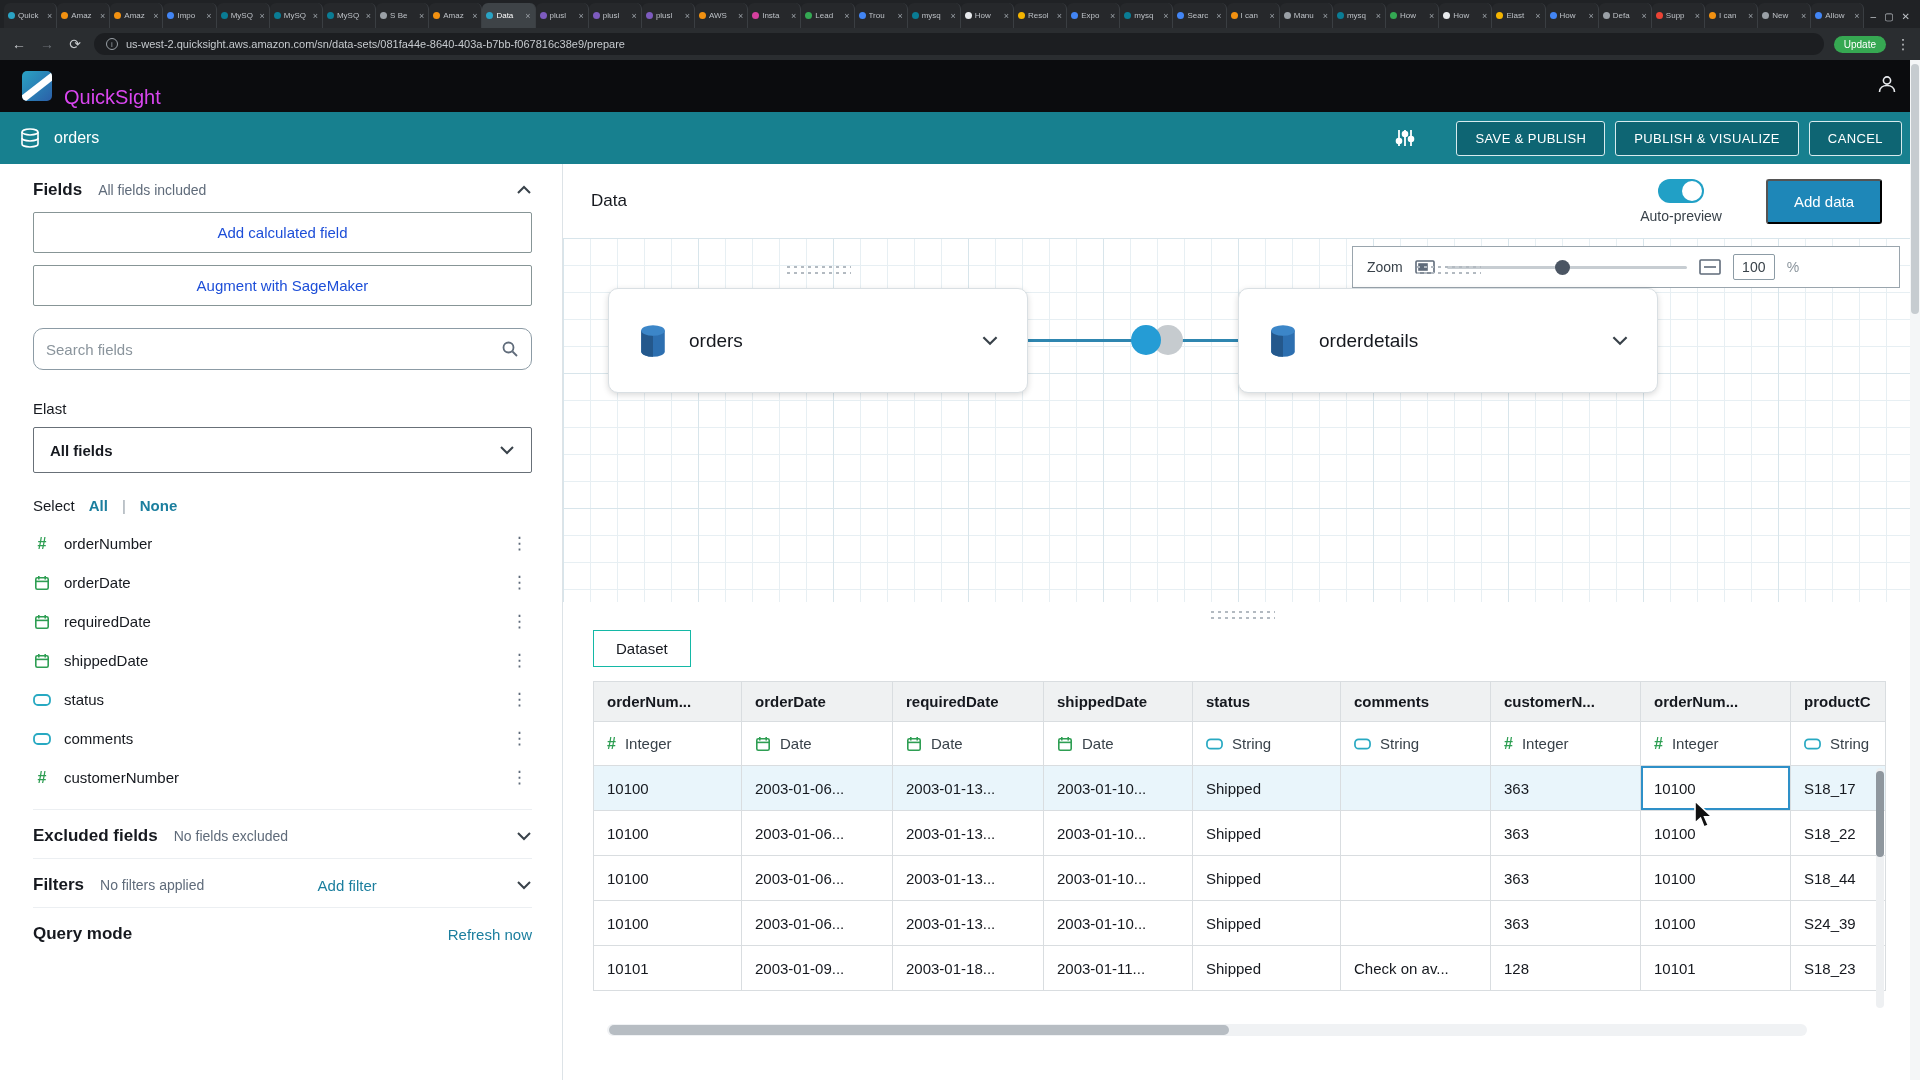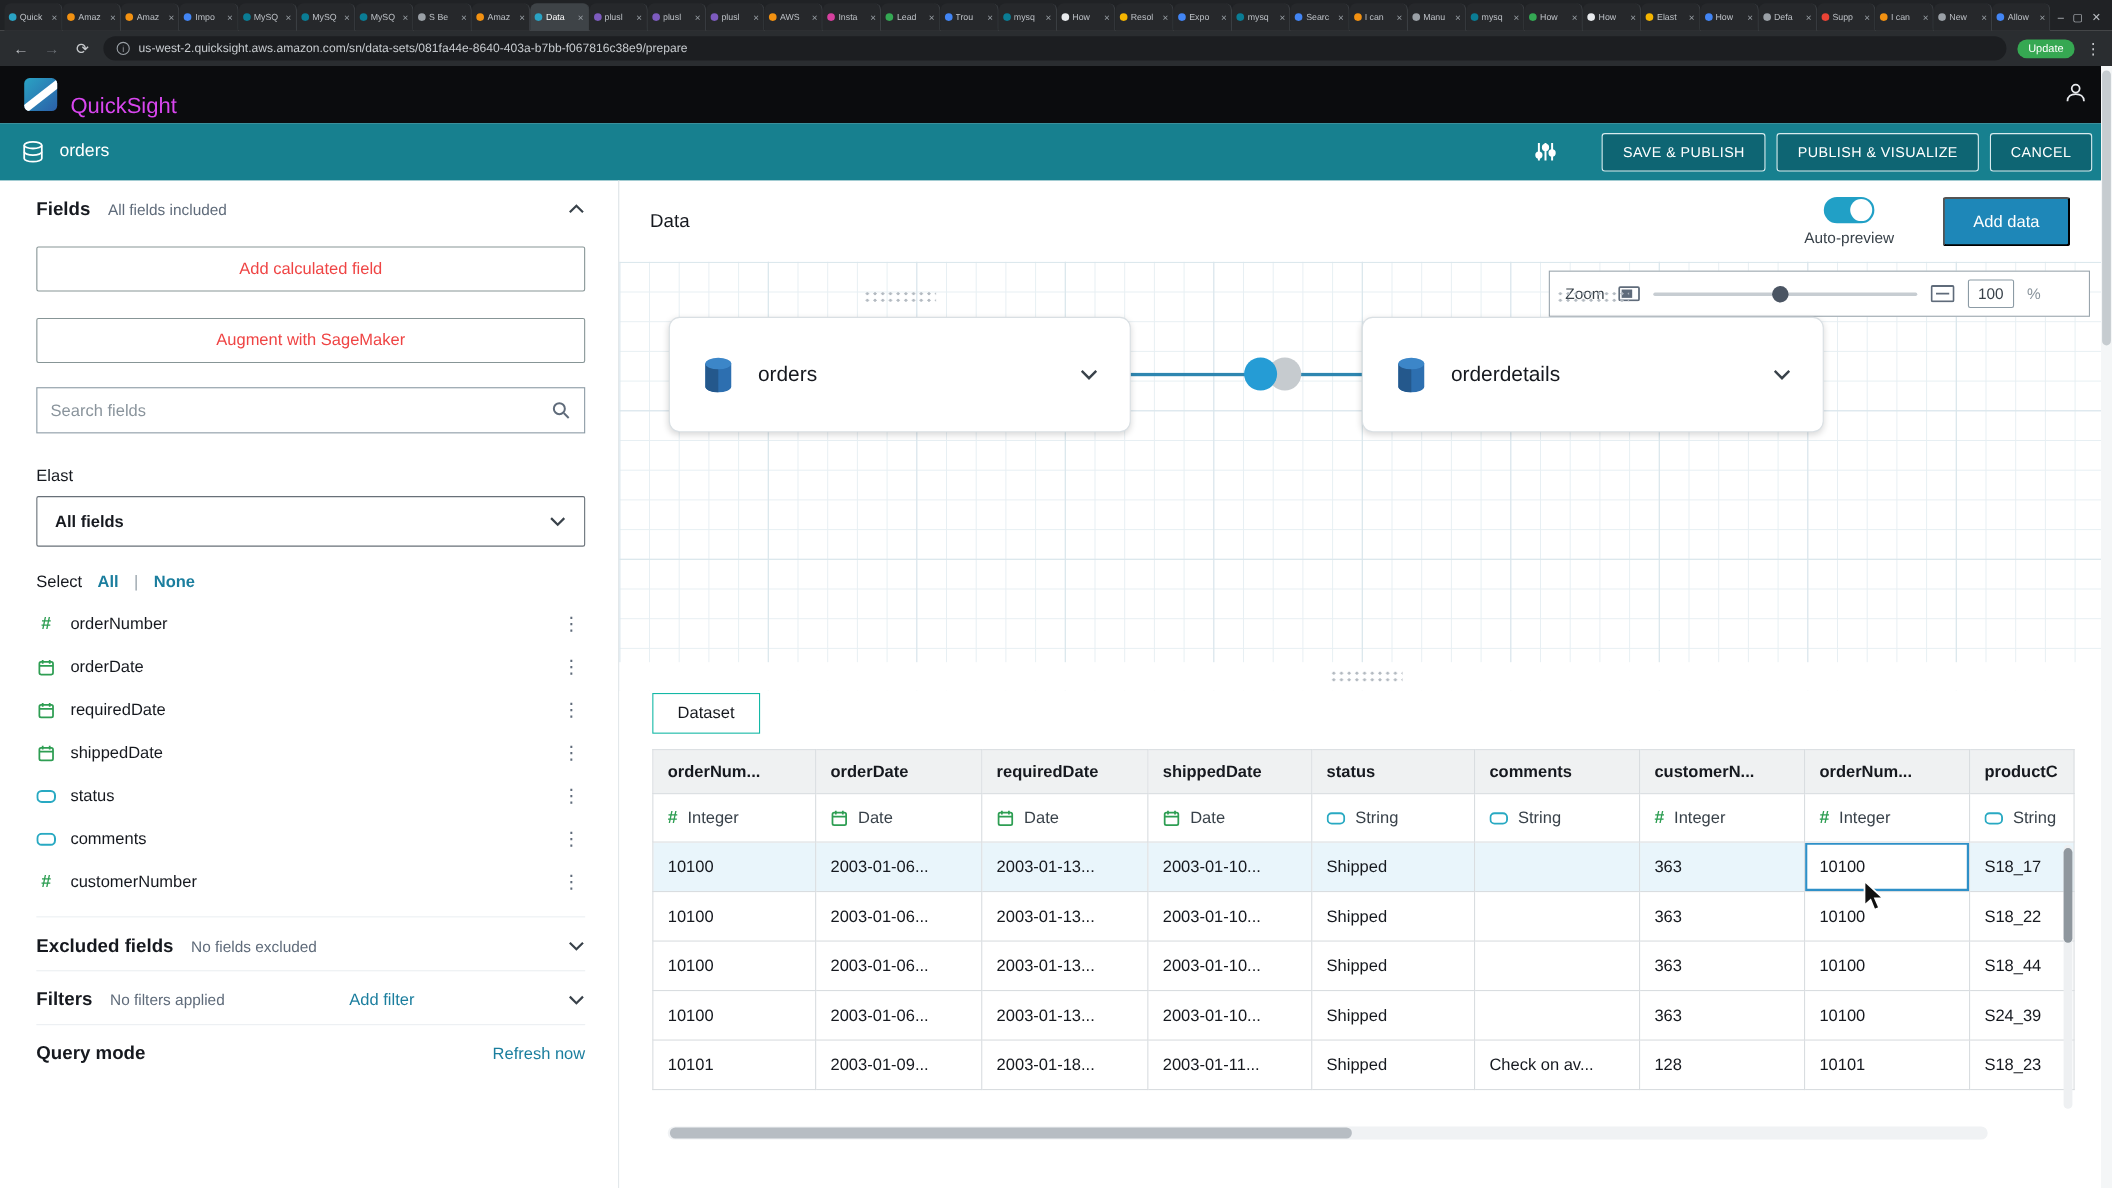--- a/index.html
+++ b/index.html
@@ -44,23 +44,23 @@
   .slidersicon { margin-right:30px; }
   
   .content { display:flex; height:916px; }
   .sidebar { width:563px; flex:none; border-right:1px solid #DDE3E7; padding:16px 30px 0 33px; overflow:hidden; }
   .main { flex:1; display:flex; flex-direction:column; min-width:0; }
   
   .secrow { display:flex; align-items:center; }
   .sectitle { font-size:17px; font-weight:bold; }
   .secsub { font-size:14px; color:#5F6B7A; margin-left:16px; }
   .chev { margin-left:auto; flex:none; }
-  .outbtn { display:block; width:100%; height:41px; margin-top:24px; background:#fff; border:1px solid #879596;
-            border-radius:2px; color:#ef4444; font-size:15px; text-align:center; line-height:39px; }
-  .searchbox { margin-top:22px; height:42px; border:1px solid #8C9BA5; border-radius:0; display:flex; align-items:center; padding:0 12px; }
+  .outbtn { display:block; width:100%; height:41px; margin-top:12px; background:#fff; border:1px solid #879596;
+            border-radius:2px; color:#1d4ed8; font-size:15px; text-align:center; line-height:39px; }
+  .searchbox { margin-top:22px; height:42px; border:1px solid #8C9BA5; border-radius:10px; display:flex; align-items:center; padding:0 12px; }
   .searchbox input { flex:1; border:none; outline:none; font-size:15px; font-family:inherit; color:#333; background:transparent; }
   .searchbox input::placeholder { color:#8A949C; }
   .focuslbl { margin-top:30px; font-size:15px; }
   .dropdown { margin-top:10px; height:46px; border:1px solid #687078; border-radius:2px; display:flex; align-items:center;
               padding:0 16px; font-size:15px; font-weight:bold; }
   .selectrow { margin-top:24px; display:flex; align-items:center; gap:14px; font-size:15px; }
   .link { color:#1B7E9E; }
   .pipe { color:#9AA5AD; }
   .fieldlist { margin-top:10px; }
   .fieldrow { height:39px; display:flex; align-items:center; }
@@ -89,21 +89,21 @@
   
   .canvas { height:390px; flex:none; position:relative;
     background-image:
       linear-gradient(#D8E5EB 1px, transparent 1px),
       linear-gradient(90deg,#D8E5EB 1px, transparent 1px),
       linear-gradient(#E7EFF3 1px, transparent 1px),
       linear-gradient(90deg,#E7EFF3 1px, transparent 1px);
     background-size:135px 135px,135px 135px,27px 27px,27px 27px; }
   .canvasfoot { position:absolute; left:0; right:0; bottom:0; height:26px; background:#fff; display:flex; align-items:center; justify-content:center; }
   .dots { width:66px; height:12px; background-image:radial-gradient(#B3BAC1 1.4px, transparent 1.6px); background-size:7px 6px; }
-  .zoombar { position:absolute; top:8px; right:20px; width:492px; height:42px; background:#fff; border:1px solid #9AA5AD;
+  .zoombar { position:absolute; top:8px; right:20px; width:548px; height:42px; background:#fff; border:1px solid #9AA5AD;
              display:flex; align-items:center; gap:12px; padding:0 14px; font-size:14px; color:#39424A; }
   .ztrack { position:relative; width:240px; height:3px; background:#C7CDD2; border-radius:2px; }
   .zhandle { position:absolute; top:-6px; width:15px; height:15px; border-radius:50%; background:#4B5563; }
   .zbox { width:42px; height:26px; border:1px solid #8C9BA5; border-radius:2px; text-align:center; line-height:24px; font-size:14px; }
   .node { position:absolute; width:420px; height:105px; background:#fff; border:1px solid #D9DFE3; border-radius:10px;
           box-shadow:0 2px 6px rgba(0,0,0,.15); display:flex; align-items:center; padding:0 28px; gap:20px; }
   .nodename { font-size:19px; }
   .node .chev { margin-left:auto; }
   .nodedots { position:absolute; top:26px; width:66px; height:12px;
               background-image:radial-gradient(#B3BAC1 1.4px, transparent 1.6px); background-size:7px 6px; }

